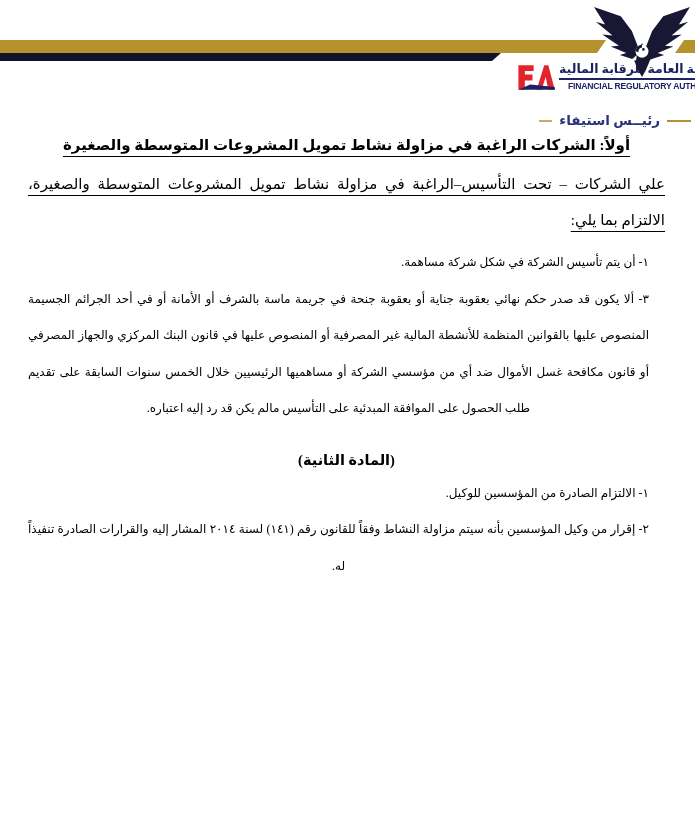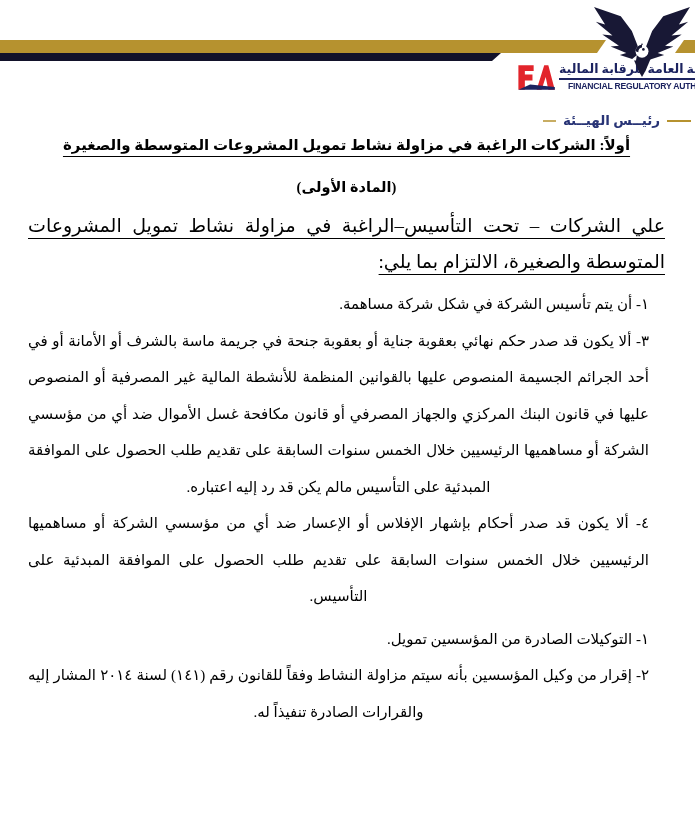--- a/index.html
+++ b/index.html
@@ -21,24 +21,24 @@
   .logo-en{direction:ltr;font-family:"Liberation Sans","DejaVu Sans",sans-serif;font-size:8.6px;font-weight:bold;color:#1C2360;letter-spacing:-0.2px;white-space:nowrap;text-align:right;}
   .chairman{position:absolute;right:4px;top:112px;display:flex;align-items:center;gap:7px;direction:rtl;}
   .chairman-text{font-weight:bold;font-size:13.5px;color:#283476;white-space:nowrap;}
   .dash{display:inline-block;width:24px;height:2px;background:#B6922F;}
   .dash.short{width:13px;opacity:.75;}
 
   
   main{position:absolute;top:132px;left:28px;right:30px;direction:rtl;}
   .doc-title{margin:4px 0 0 0;font-size:15px;font-weight:bold;text-align:center;text-decoration:underline;text-underline-offset:6px;text-decoration-thickness:1.3px;}
   .article-heading{margin:25px 0 0 0;font-size:14.5px;font-weight:bold;text-align:center;}
-  .article-intro{margin:12px 0 0 0;font-size:19px;line-height:36px;text-align:justify;text-align-last:right;text-decoration:underline;text-underline-offset:6px;text-decoration-thickness:1px;}
+  .article-intro{margin:12px 0 0 0;font-size:15px;line-height:36px;text-align:justify;text-align-last:right;text-decoration:underline;text-underline-offset:6px;text-decoration-thickness:1px;}
   section.article:last-child .article-intro{line-height:28px;}
   .items{margin-top:6px;}
-  .list-item{margin:0;padding-right:16px;font-size:15px;line-height:36.5px;text-align:justify;text-align-last:right;}
+  .list-item{margin:0;padding-right:16px;font-size:12px;line-height:36.5px;text-align:justify;text-align-last:right;}
   .list-item.multiline{text-align-last:center;}
   .item-num{white-space:nowrap;}
 </style>
 </head>
 <body>
 
 <div class="page">
 
   <header>
     <div class="stripe gold"></div>
@@ -67,44 +67,43 @@
       </svg>
       <div class="logo-text">
         <div class="logo-ar">الهيئة العامة للرقابة المالية</div>
         <div class="logo-divider"></div>
         <div class="logo-en">FINANCIAL REGULATORY AUTHORITY</div>
       </div>
     </div>
 
     <div class="chairman">
       <span class="dash"></span>
-      <span class="chairman-text">رئيــس الهيــئة</span>
+      <span class="chairman-text">رئيــس استيفاء</span>
       <span class="dash short"></span>
     </div>
   </header>
 
   <main>
     <h1 class="doc-title">أولاً: الشركات الراغبة في مزاولة نشاط تمويل المشروعات المتوسطة والصغيرة</h1>
     <div id="sections">
   <section class="article">
-    <h2 class="article-heading">(المادة الأولى)</h2>
     <p class="article-intro">علي الشركات – تحت التأسيس–الراغبة في مزاولة نشاط تمويل المشروعات المتوسطة والصغيرة، الالتزام بما يلي:</p>
     <div class="items">
   <p class="list-item"><span class="item-num">١-</span> <span class="item-text">أن يتم تأسيس الشركة في شكل شركة مساهمة.</span></p>
 
 
   <p class="list-item multiline"><span class="item-num">٣-</span> <span class="item-text">ألا يكون قد صدر حكم نهائي بعقوبة جناية أو بعقوبة جنحة في جريمة ماسة بالشرف أو الأمانة أو في أحد الجرائم الجسيمة المنصوص عليها بالقوانين المنظمة للأنشطة المالية غير المصرفية أو المنصوص عليها في قانون البنك المركزي والجهاز المصرفي أو قانون مكافحة غسل الأموال ضد أي من مؤسسي الشركة أو مساهميها الرئيسيين خلال الخمس سنوات السابقة على تقديم طلب الحصول على الموافقة المبدئية على التأسيس مالم يكن قد رد إليه اعتباره.</span></p>
 
-  <p class="list-item multiline"><span class="item-num">٤-</span> <span class="item-text">ألا يكون قد صدر أحكام بإشهار الإفلاس أو الإعسار ضد أي من مؤسسي الشركة أو مساهميها الرئيسيين خلال الخمس سنوات السابقة على تقديم طلب الحصول على الموافقة المبدئية على التأسيس.</span></p>
 </div>
   </section>
 
   <section class="article">
+    <h2 class="article-heading">(المادة الثانية)</h2>
     <div class="items">
-  <p class="list-item"><span class="item-num">١-</span> <span class="item-text">التوكيلات الصادرة من المؤسسين تمويل.</span></p>
+  <p class="list-item"><span class="item-num">١-</span> <span class="item-text">الالتزام الصادرة من المؤسسين للوكيل.</span></p>
 
   <p class="list-item multiline"><span class="item-num">٢-</span> <span class="item-text">إقرار من وكيل المؤسسين بأنه سيتم مزاولة النشاط وفقاً للقانون رقم (١٤١) لسنة ٢٠١٤ المشار إليه والقرارات الصادرة تنفيذاً له.</span></p>
 
 </div>
   </section>
 </div>
   </main>
 </div>
 
 </body></html>

